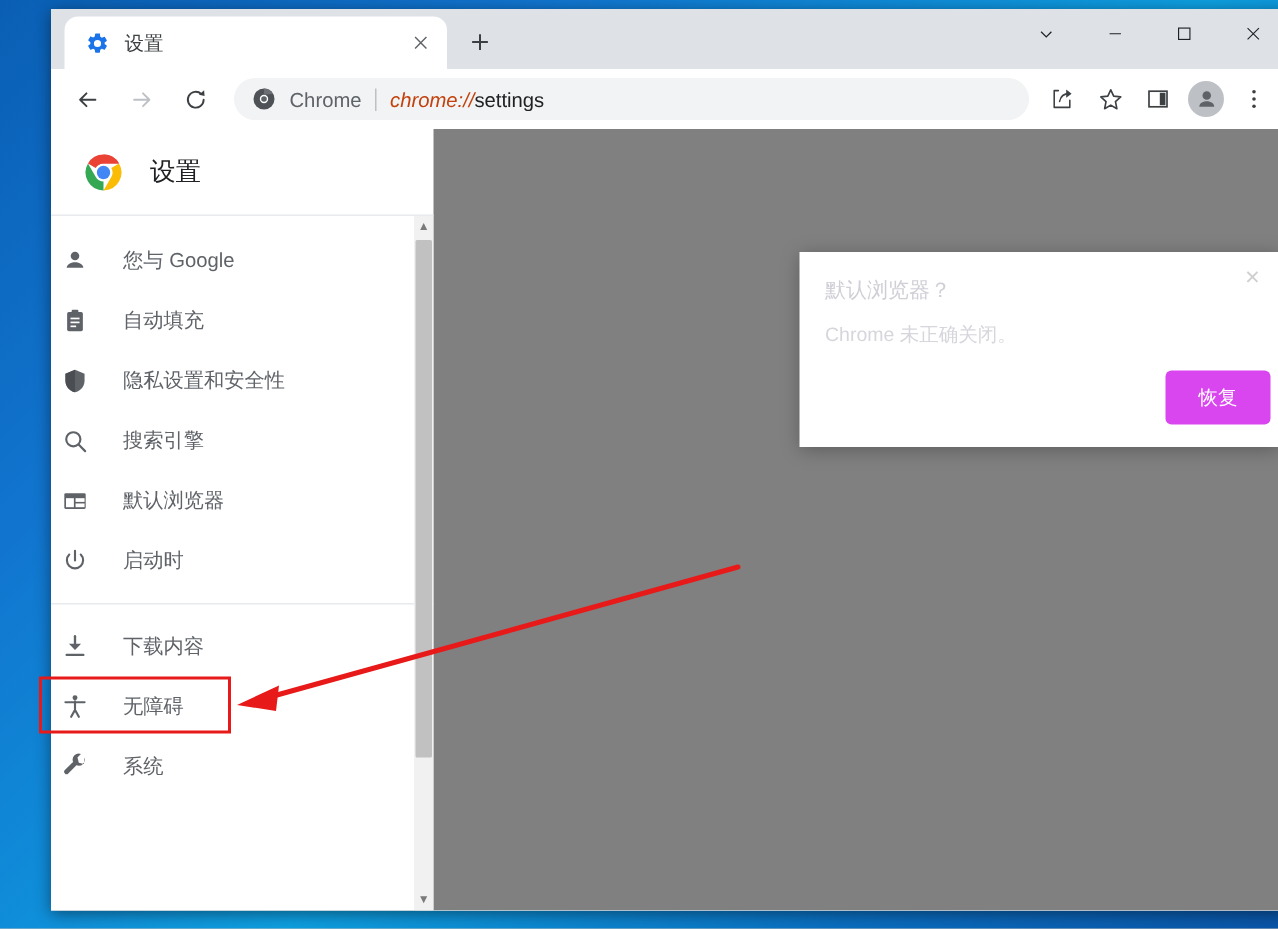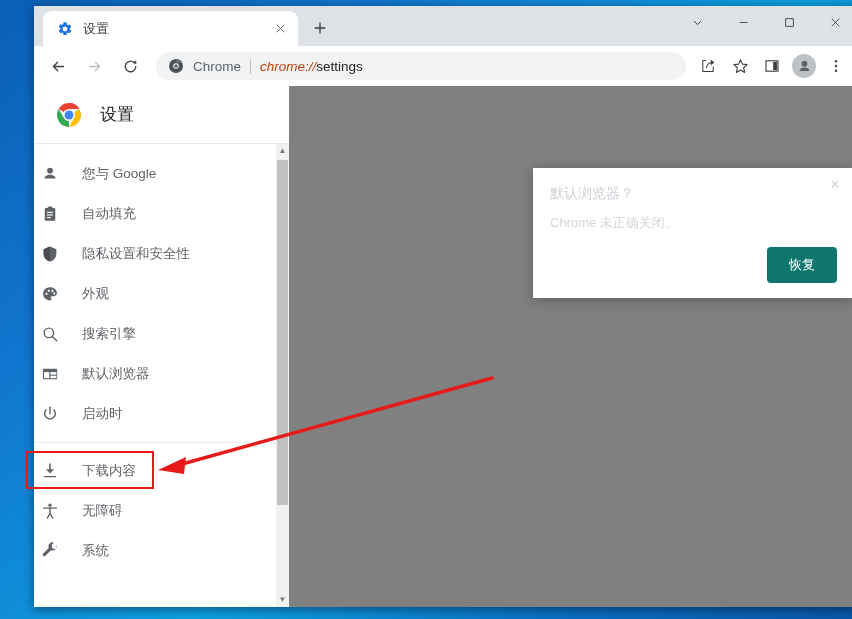--- a/index.html
+++ b/index.html
@@ -359,22 +359,22 @@
     color: #cfcfd6;
   }
   #restore-body {
     position: absolute;
     left: 17px; top: 46px;
     font-size: 13px;
     color: #d6d6dc;
   }
   #restore-button {
     position: absolute;
-    right: 16px; bottom: 15px;
-    background: #0f766e;
+    right: 6px; bottom: 15px;
+    background: #d946ef;
     color: #ffffff;
     font-size: 13px;
     padding: 9px 22px;
     border-radius: 4px;
     white-space: nowrap;
   }
 
   
   #annotation-layer {
     position: absolute;
@@ -592,32 +592,20 @@
         <div class="menu-item">
           <span class="menu-icon">
             <svg viewBox="0 0 24 24" width="18" height="18">
               <path d="M12 2 L20.5 5.5 V11.5 C20.5 16.8 16.9 20.8 12 22 C7.1 20.8 3.5 16.8 3.5 11.5 V5.5 Z" fill="#5f6368"></path>
               <path d="M12 2 L12 22 C7.1 20.8 3.5 16.8 3.5 11.5 V5.5 Z" fill="#4a4e52"></path>
             </svg>
           </span>
           <span class="menu-label">隐私设置和安全性</span>
         </div>
 
-        <div class="menu-item">
-          <span class="menu-icon">
-            <svg viewBox="0 0 24 24" width="18" height="18">
-              <path d="M12 3 C6.8 3 2.8 6.8 2.8 11.8 C2.8 16.8 6.8 20.5 12 20.5 C13.3 20.5 14 19.8 14 18.9 C14 18.4 13.8 18.1 13.5 17.7 C13.2 17.4 13 17 13 16.6 C13 15.7 13.8 15 14.7 15 H16.5 C19.5 15 21.2 13.1 21.2 10.6 C21.2 6.3 17.1 3 12 3z" fill="#5f6368"></path>
-              <circle cx="7.3" cy="11.8" r="1.5" fill="#ffffff"></circle>
-              <circle cx="10.3" cy="7.8" r="1.5" fill="#ffffff"></circle>
-              <circle cx="15.2" cy="7.9" r="1.5" fill="#ffffff"></circle>
-              <circle cx="17.6" cy="11.3" r="1.4" fill="#ffffff"></circle>
-            </svg>
-          </span>
-          <span class="menu-label">外观</span>
-        </div>
 
         <div class="menu-item">
           <span class="menu-icon">
             <svg viewBox="0 0 24 24" width="18" height="18">
               <circle cx="10.5" cy="10.5" r="6.3" fill="none" stroke="#5f6368" stroke-width="1.9"></circle>
               <path d="M15.2 15.2 L21 21" stroke="#5f6368" stroke-width="1.9" stroke-linecap="round"></path>
             </svg>
           </span>
           <span class="menu-label">搜索引擎</span>
         </div>

